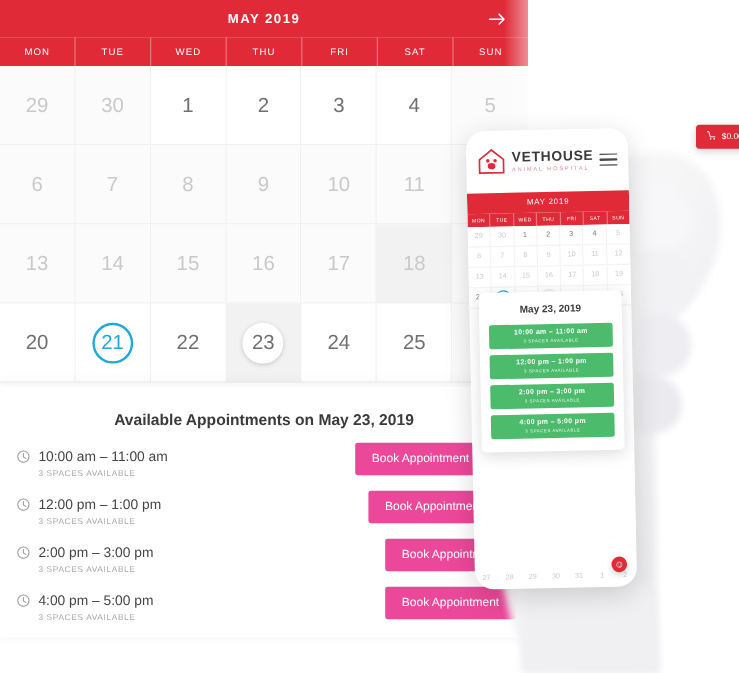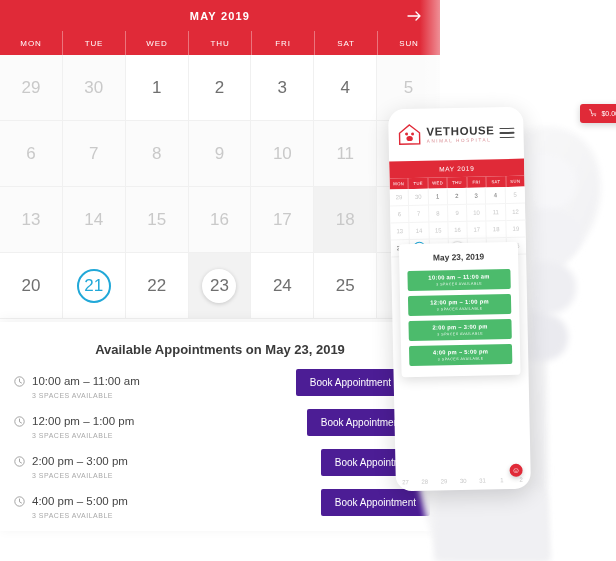--- a/index.html
+++ b/index.html
@@ -125,21 +125,21 @@
   }
   .appt-sub {
     font-size: 7px;
     color: #a9a9a9;
     letter-spacing: 0.5px;
     margin-top: 3px;
   }
   .book-btn {
     position: absolute;
     right: 0px; top: -4px;
-    background: #4c1d95;
+    background: #ec4899;
     color: #ffffff;
     font-size: 10px;
     padding: 8px 14px;
     border: none;
     border-radius: 2px;
     white-space: nowrap;
   }
   .appt-row:nth-child(2) .book-btn { right: 0px; }
 
   

